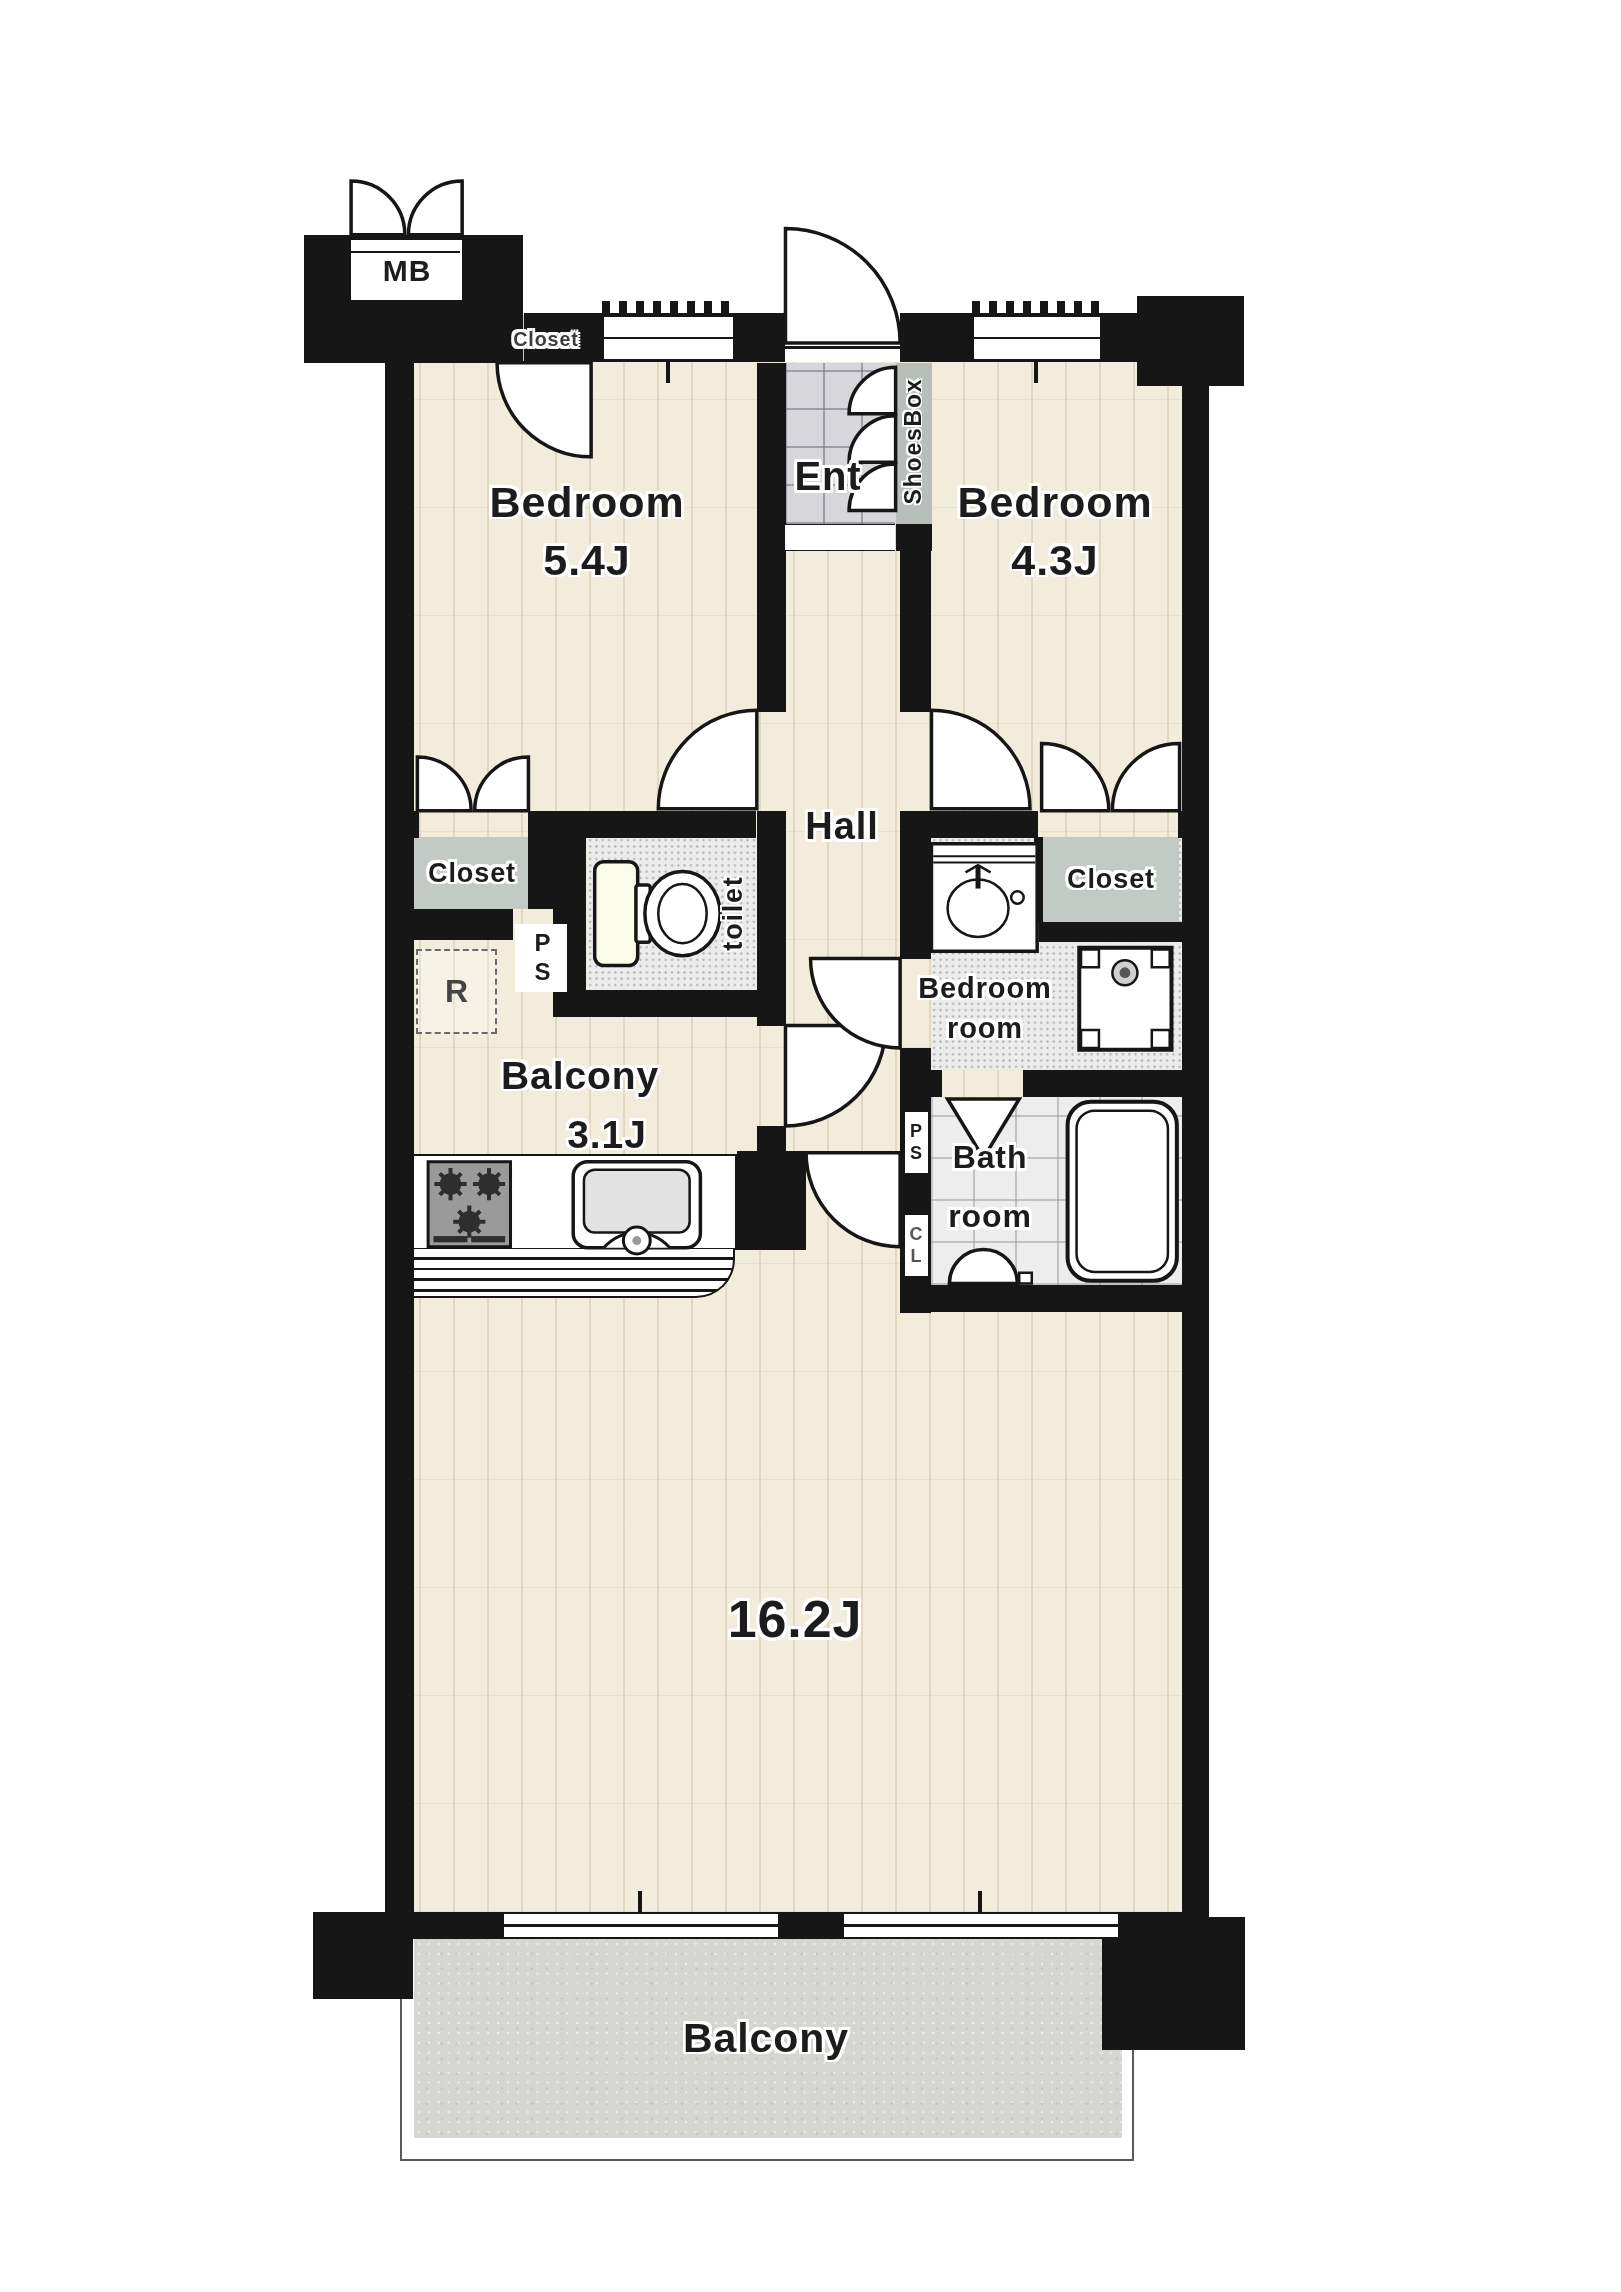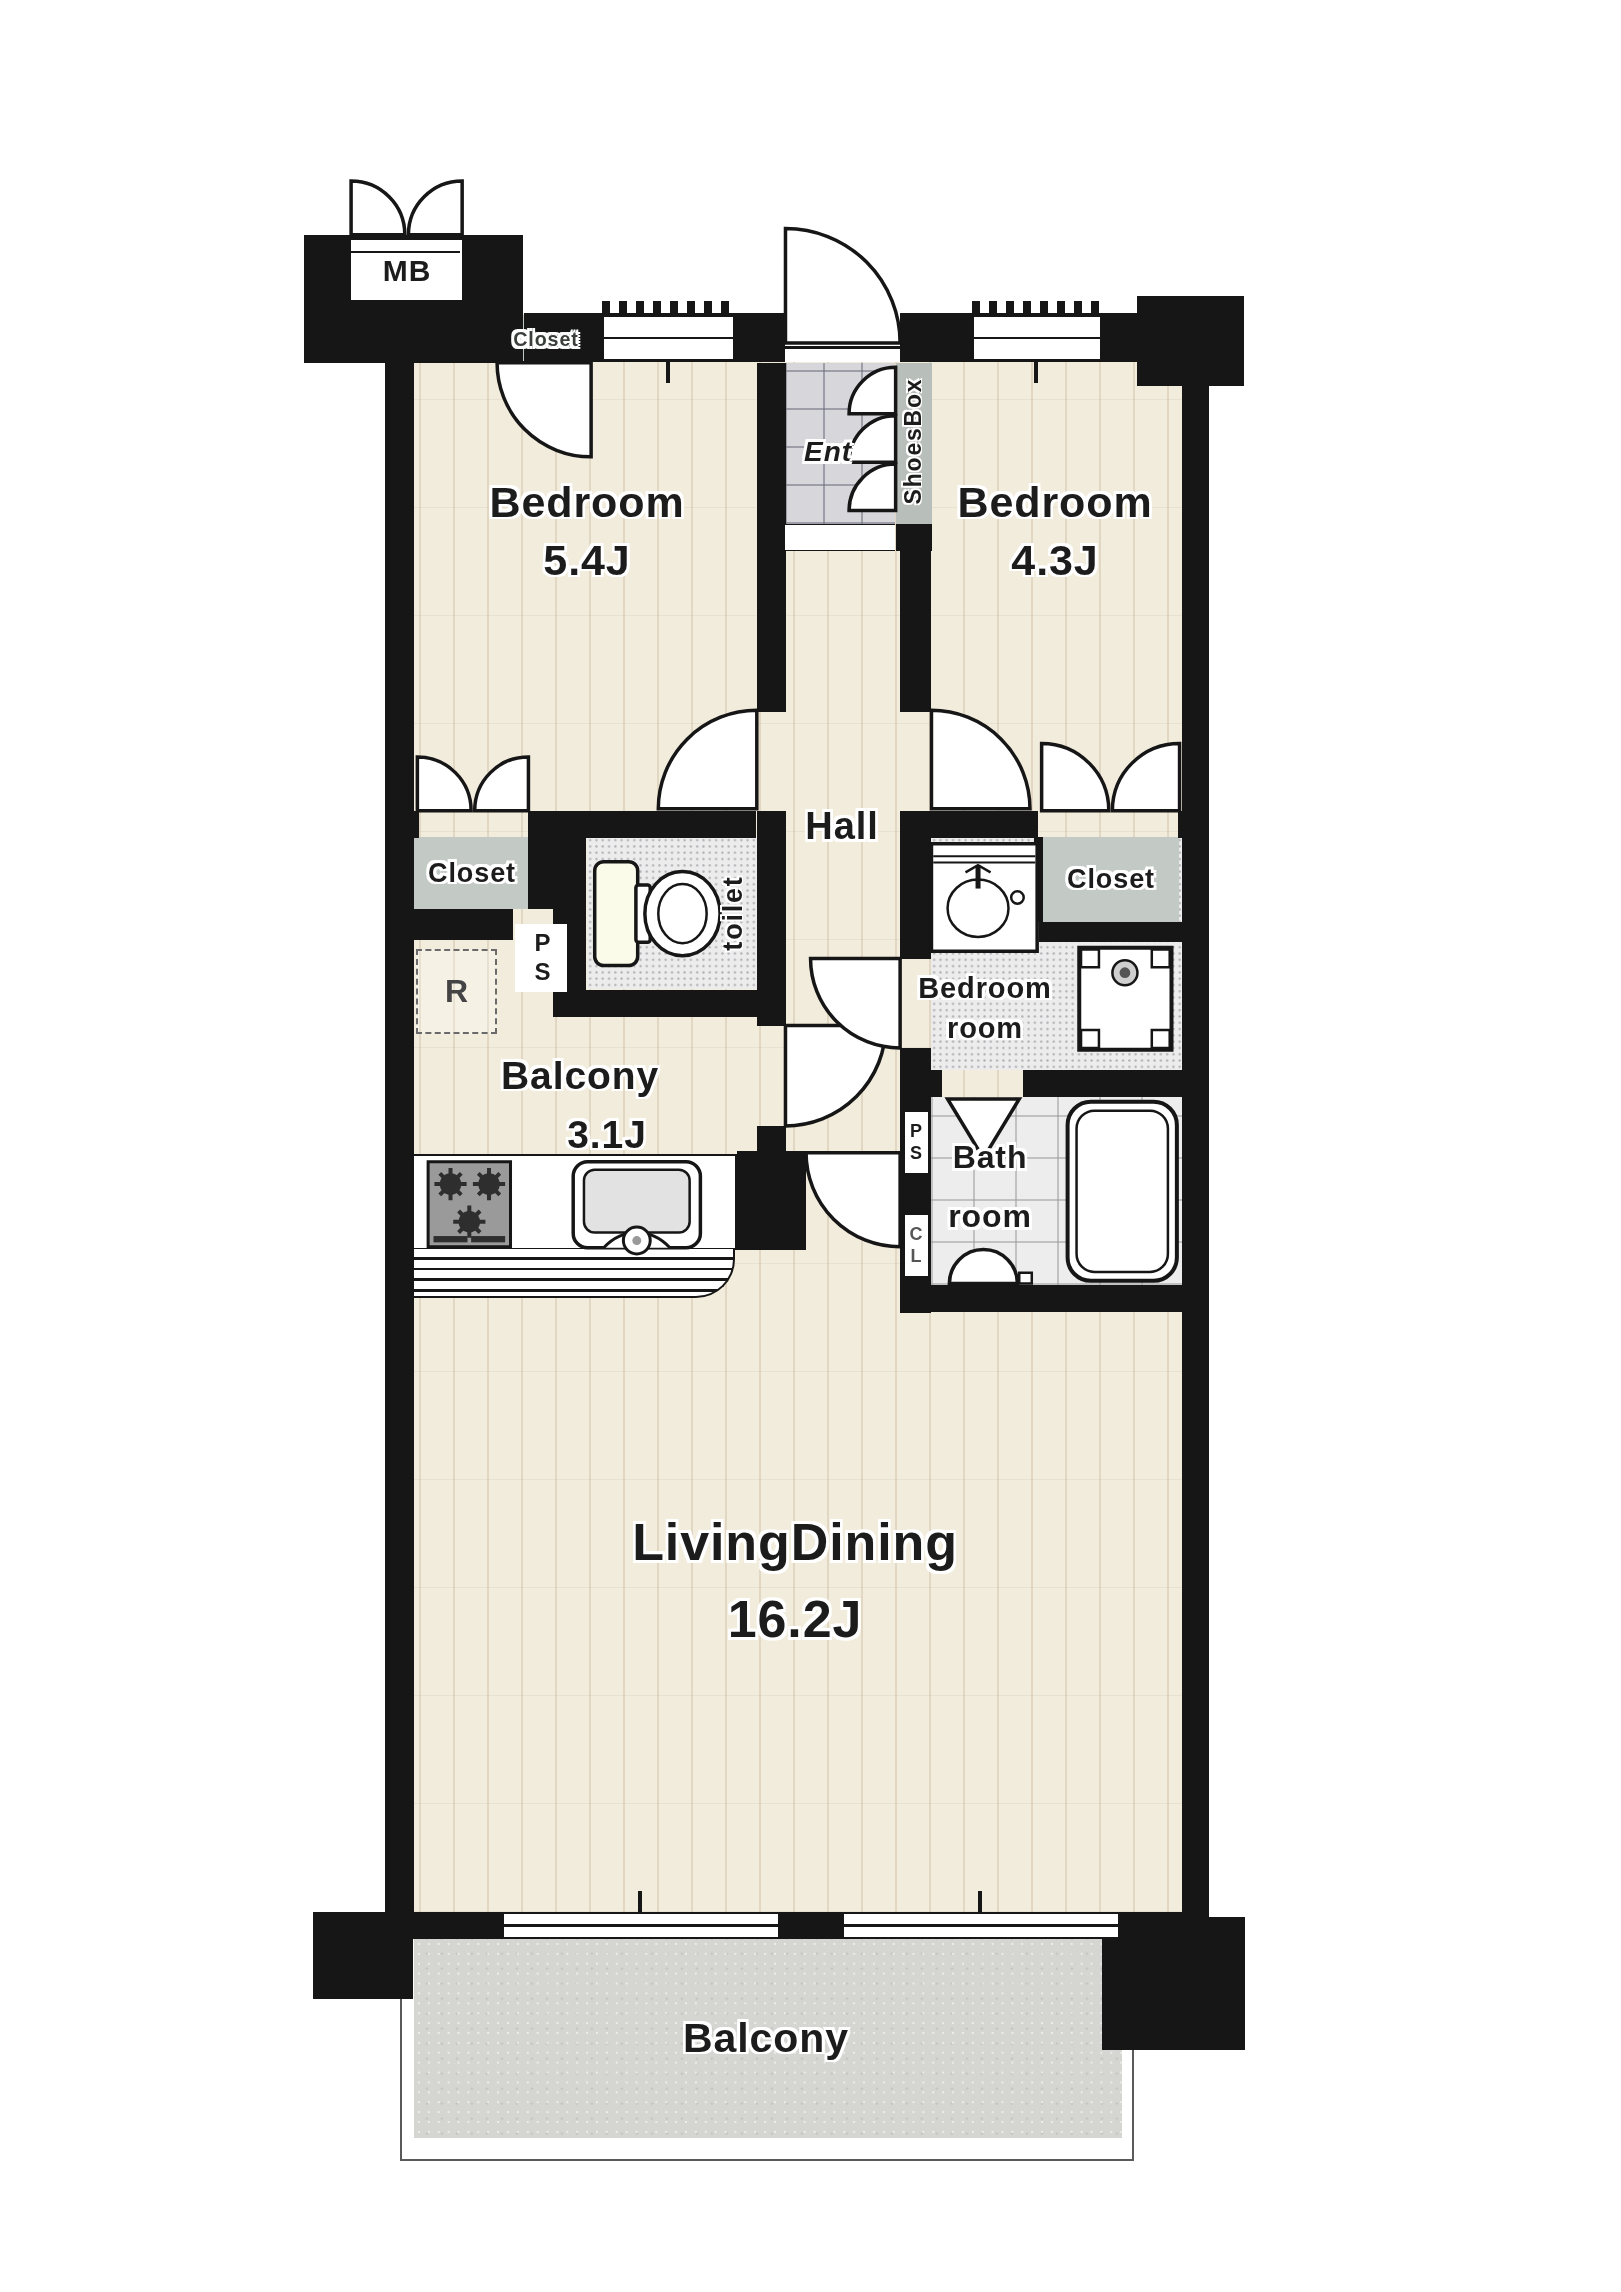--- a/index.html
+++ b/index.html
@@ -249,36 +249,35 @@
         <circle cx="711" cy="1385" r="15" fill="#fff" stroke-width="3"></circle>
         <circle cx="711" cy="1385" r="5" fill="#999" stroke="none"></circle>
       </g>
     </g>
   </svg>
 
   <div class="lb" style="left:407px;top:271px;font-size:30px;text-shadow:none;">MB</div>
   <div class="lb" style="left:546px;top:340px;font-size:19.7px;color:#3a3f3c;">Closet</div>
   <div class="lb" style="left:587px;top:502px;font-size:43px;">Bedroom</div>
   <div class="lb" style="left:587px;top:560px;font-size:43px;">5.4J</div>
-  <div class="lb" style="left:828px;top:452px;font-size:28px;font-style:italic;">Ent</div>
+  <div class="lb" style="left:828px;top:476px;font-size:40px;">Ent</div>
   <div class="vlb" style="left:913px;top:441px;font-size:23px;">ShoesBox</div>
   <div class="lb" style="left:1055px;top:502px;font-size:43px;">Bedroom</div>
   <div class="lb" style="left:1055px;top:560px;font-size:43px;">4.3J</div>
   <div class="lb" style="left:842px;top:826px;font-size:38px;">Hall</div>
   <div class="lb" style="left:472px;top:873px;font-size:27px;">Closet</div>
   <div class="stack" style="left:542px;top:958px;font-size:24px;">PS</div>
   <div class="vlb" style="left:733px;top:913px;font-size:27px;">toilet</div>
   <div class="lb" style="left:457px;top:991px;font-size:32px;text-shadow:none;color:#444;">R</div>
   <div class="lb" style="left:580px;top:1075px;font-size:39px;">Balcony</div>
   <div class="lb" style="left:607px;top:1134px;font-size:39px;">3.1J</div>
   <div class="lb" style="left:1111px;top:879px;font-size:27px;">Closet</div>
   <div class="lb" style="left:985px;top:988px;font-size:29px;">Bedroom</div>
   <div class="lb" style="left:985px;top:1028px;font-size:29px;">room</div>
   <div class="lb" style="left:990px;top:1157px;font-size:32px;">Bath</div>
   <div class="lb" style="left:990px;top:1216px;font-size:32px;">room</div>
   <div class="stack" style="left:916px;top:1143px;font-size:18px;">PS</div>
   <div class="stack" style="left:916px;top:1246px;font-size:18px;color:#555;">CL</div>
-  <div class="lb" style="left:795px;top:1542px;font-size:52px;">LivingDining</div>
   <div class="lb" style="left:795px;top:1619px;font-size:52px;">16.2J</div>
   <div class="lb" style="left:766px;top:2038px;font-size:41px;">Balcony</div>
 
 </div>
 
 
 </body></html>

